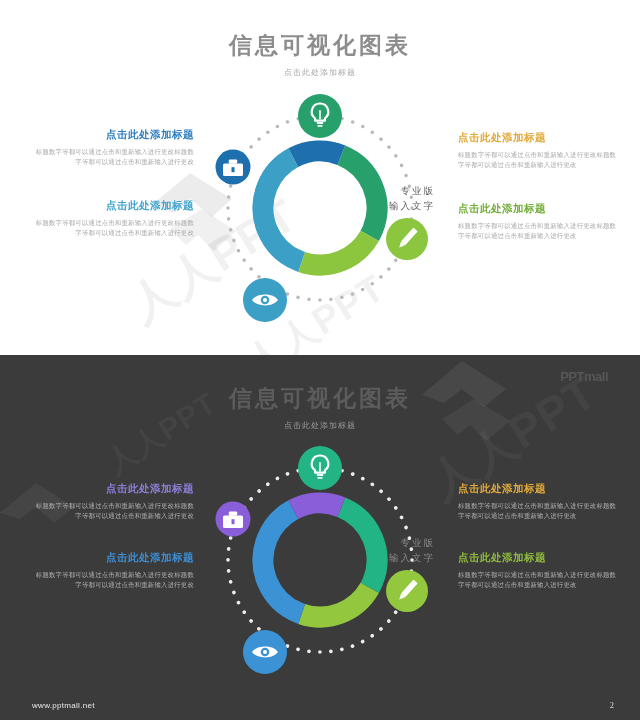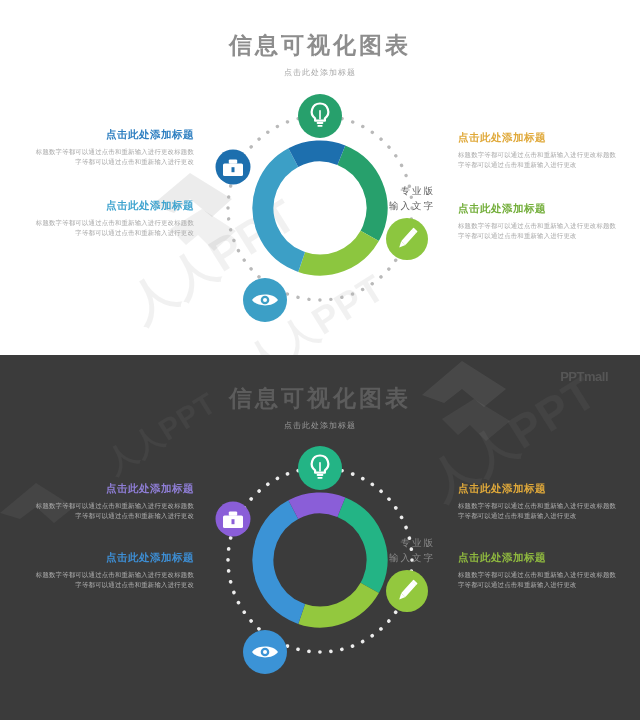--- a/index.html
+++ b/index.html
@@ -321,13 +321,17 @@
         </g>
       </g>
     </svg>
 
     <div class="center-label">
       <div>专业版</div>
       <div>输入文字</div>
     </div>
   </div>
 
+  <div class="footer">
+    <div class="f-left">www.pptmall.net</div>
+    <div class="f-right">2</div>
+  </div>
 </div>
 
 </body></html>

